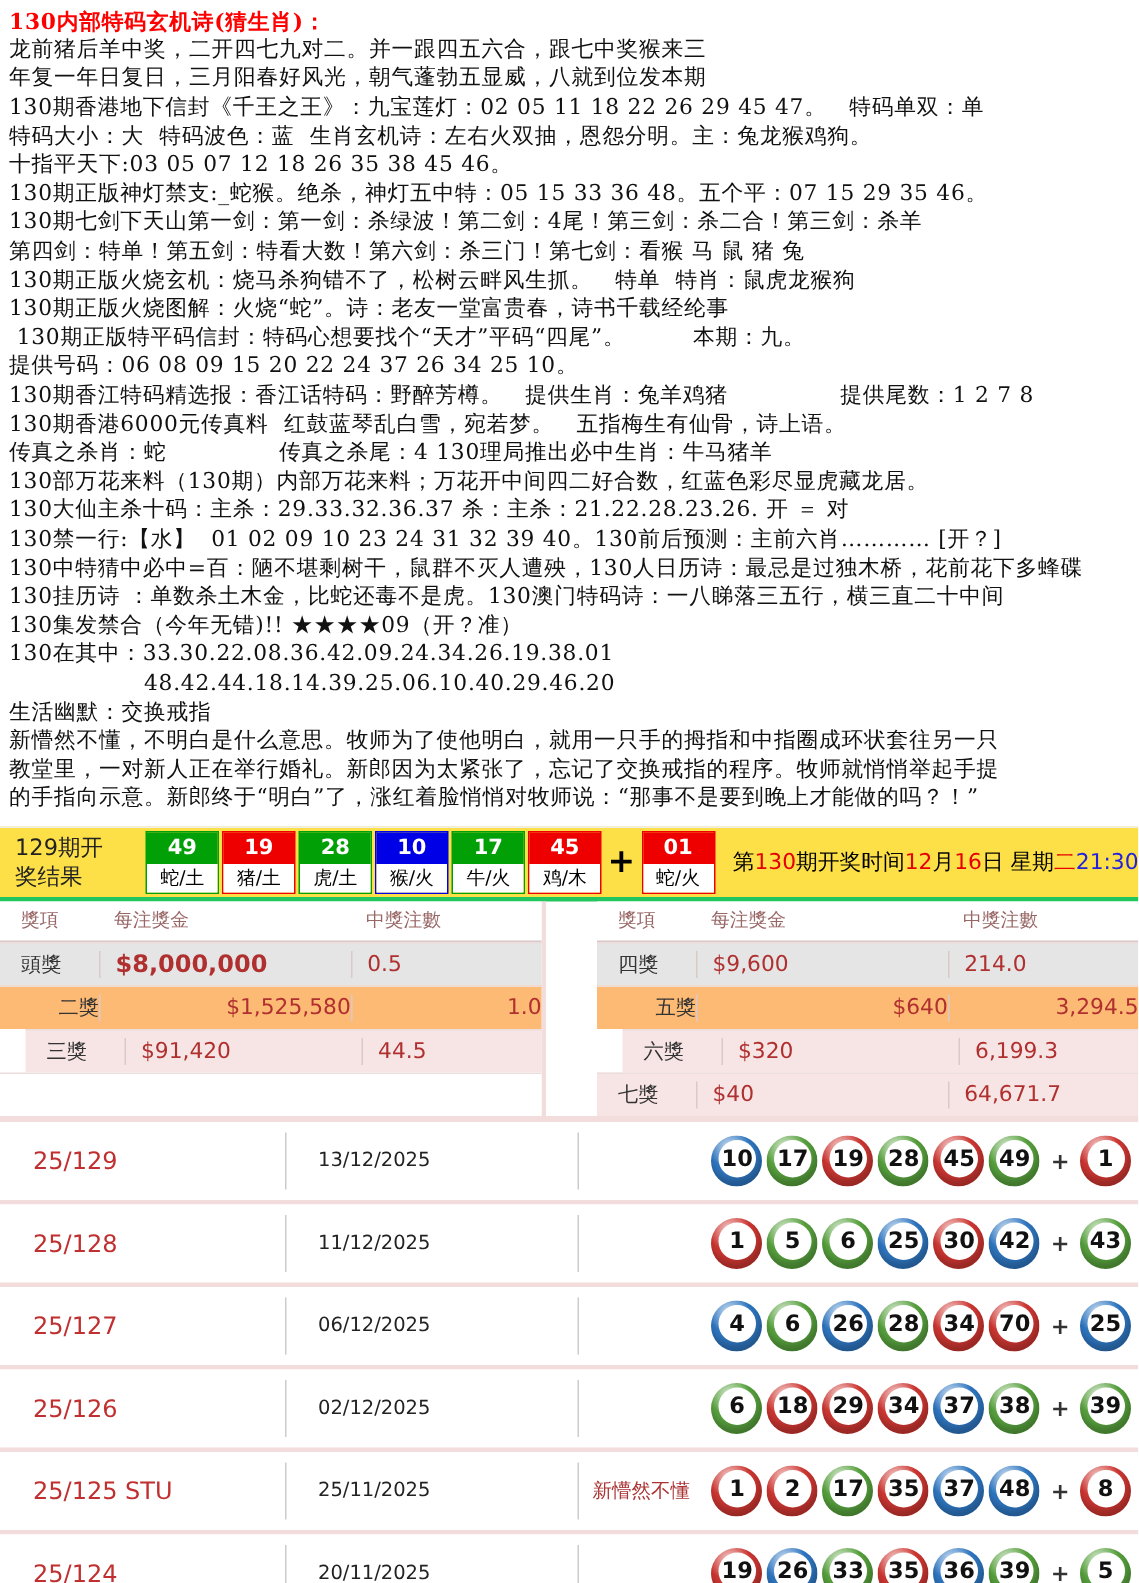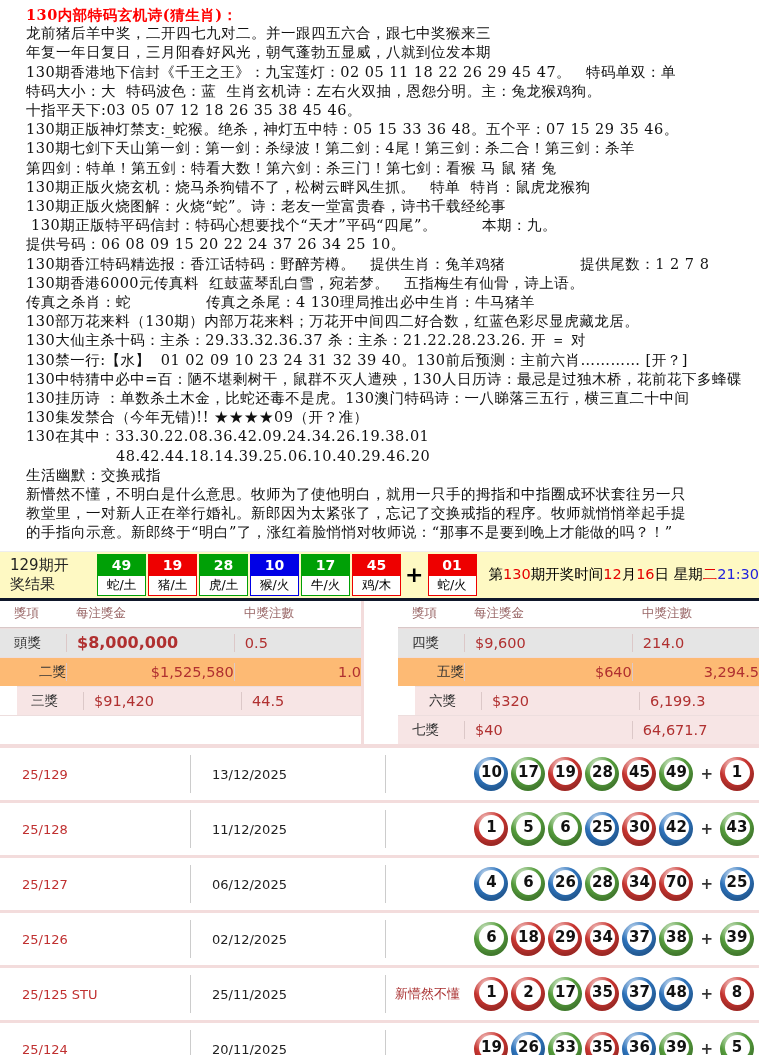--- a/index.html
+++ b/index.html
@@ -2,42 +2,42 @@
 <html><head>
 <meta charset="utf-8">
 <style>
   html,body{margin:0;padding:0;background:#fff;}
   body{width:759px;font-family:"DejaVu Sans","Liberation Sans",sans-serif;color:#000;}
   .page{width:759px;overflow:hidden;background:#fff;}
 
   
   .toptext{padding:5px 0 0 6px;}
   .tline{font-size:14.5px;line-height:19.2px;white-space:pre;color:#111;
-         font-family:"DejaVu Serif","Liberation Serif",serif;letter-spacing:0.5px;margin-left:20px;}
+         font-family:"DejaVu Serif","Liberation Serif",serif;letter-spacing:0.5px;}
   .tline.red{color:#ff0000;font-weight:bold;}
 
   
-  .resultbar{margin-top:8px;height:46px;display:flex;align-items:center;background:#fef9c3;
+  .resultbar{margin-top:8px;height:46px;display:flex;align-items:center;background:#fde047;
              border-top:1px solid #eee;}
   .rlabel{font-size:15px;padding:0 14px 0 10px;color:#222;}
   .rboxes{display:flex;align-items:center;}
   .rbox{width:47px;margin-right:2px;border:1px solid #999;}
   .rbox .rnum{height:21px;display:flex;align-items:center;justify-content:center;
               color:#fff;font-weight:bold;font-size:14px;}
   .rbox .rtag{height:19px;display:flex;align-items:center;justify-content:center;
               background:#fff;color:#000;font-size:12.5px;}
   .rbox.green{border-color:#00a006;} .rbox.green .rnum{background:#00a006;}
   .rbox.red{border-color:#ee0000;}   .rbox.red .rnum{background:#ee0000;}
   .rbox.blue{border-color:#0000e6;}  .rbox.blue .rnum{background:#0000e6;}
   .rplus{font-size:22px;font-weight:bold;margin:0 4px 0 2px;color:#000;}
   .nextdraw{font-size:14.5px;margin-left:10px;white-space:nowrap;}
   .seg-black{color:#000;} .seg-red{color:#e60000;} .seg-blue{color:#2222dd;}
 
   
-  .prizes{display:flex;border-top:3px solid #0f172a;gap:34px;}
+  .prizes{display:flex;border-top:3px solid #22c55e;gap:34px;}
   .ptable{flex:1;border-right:3px solid #f3dcdc;}
   .ptable:last-child{border-right:none;}
   .prow{display:flex;height:28px;align-items:center;border-top:1px solid #eddede;}
   .prow.header{height:26px;border-top:none;}
   .prow .c-label{width:52px;padding-left:14px;font-size:13.5px;color:#333;}
   .prow .c-amount{flex:1.35;font-size:14.5px;color:#b03030;padding-left:10px;
                   border-left:1px solid #dcc8c8;height:18px;line-height:18px;}
   .prow .c-count{flex:1;font-size:14.5px;color:#b03030;padding-left:10px;
                  border-left:1px solid #dcc8c8;height:18px;line-height:18px;}
   .prow.header .c-label,.prow.header .c-amount,.prow.header .c-count{
@@ -45,21 +45,21 @@
   .prow.r0{background:#e5e5e5;} .prow.r1{background:#fdba74;text-align:right;}
   .prow.r2{background:#f7e5e5;margin-left:17px;} .prow.r3{background:#f7e5e5;}
   .prow.empty{background:#fff;} .prow.empty .c-amount,.prow.empty .c-count{border-left-color:transparent;}
   .prow.header{background:#fff;border-bottom:1px solid #d8c8c8;}
   .prow .c-amount.big{font-size:16px;font-weight:bold;}
 
   
   .history{border-top:4px solid #f3dcdc;}
   .hrow{height:52px;position:relative;background:#fff;border-bottom:3px solid #f3dcdc;}
   .hrow .hissue{position:absolute;left:22px;top:50%;transform:translateY(-50%);
-                font-size:13px;color:#c03030;}
+                font-size:16px;color:#c03030;}
   .hrow .hdate{position:absolute;left:212px;top:50%;transform:translateY(-50%);
                font-size:13px;color:#222;}
   .hrow .hnote{position:absolute;left:395px;top:50%;transform:translateY(-50%);
                font-size:13px;color:#a33;}
   .hdiv{position:absolute;top:7px;bottom:7px;width:1px;background:#ccc;}
   .hdiv.d1{left:190px;} .hdiv.d2{left:385px;}
   .hballs{position:absolute;right:5px;top:50%;transform:translateY(-50%);
           display:flex;align-items:center;}
   .hball{width:34px;height:34px;border-radius:50%;margin-left:3px;position:relative;
          display:flex;align-items:center;justify-content:center;

